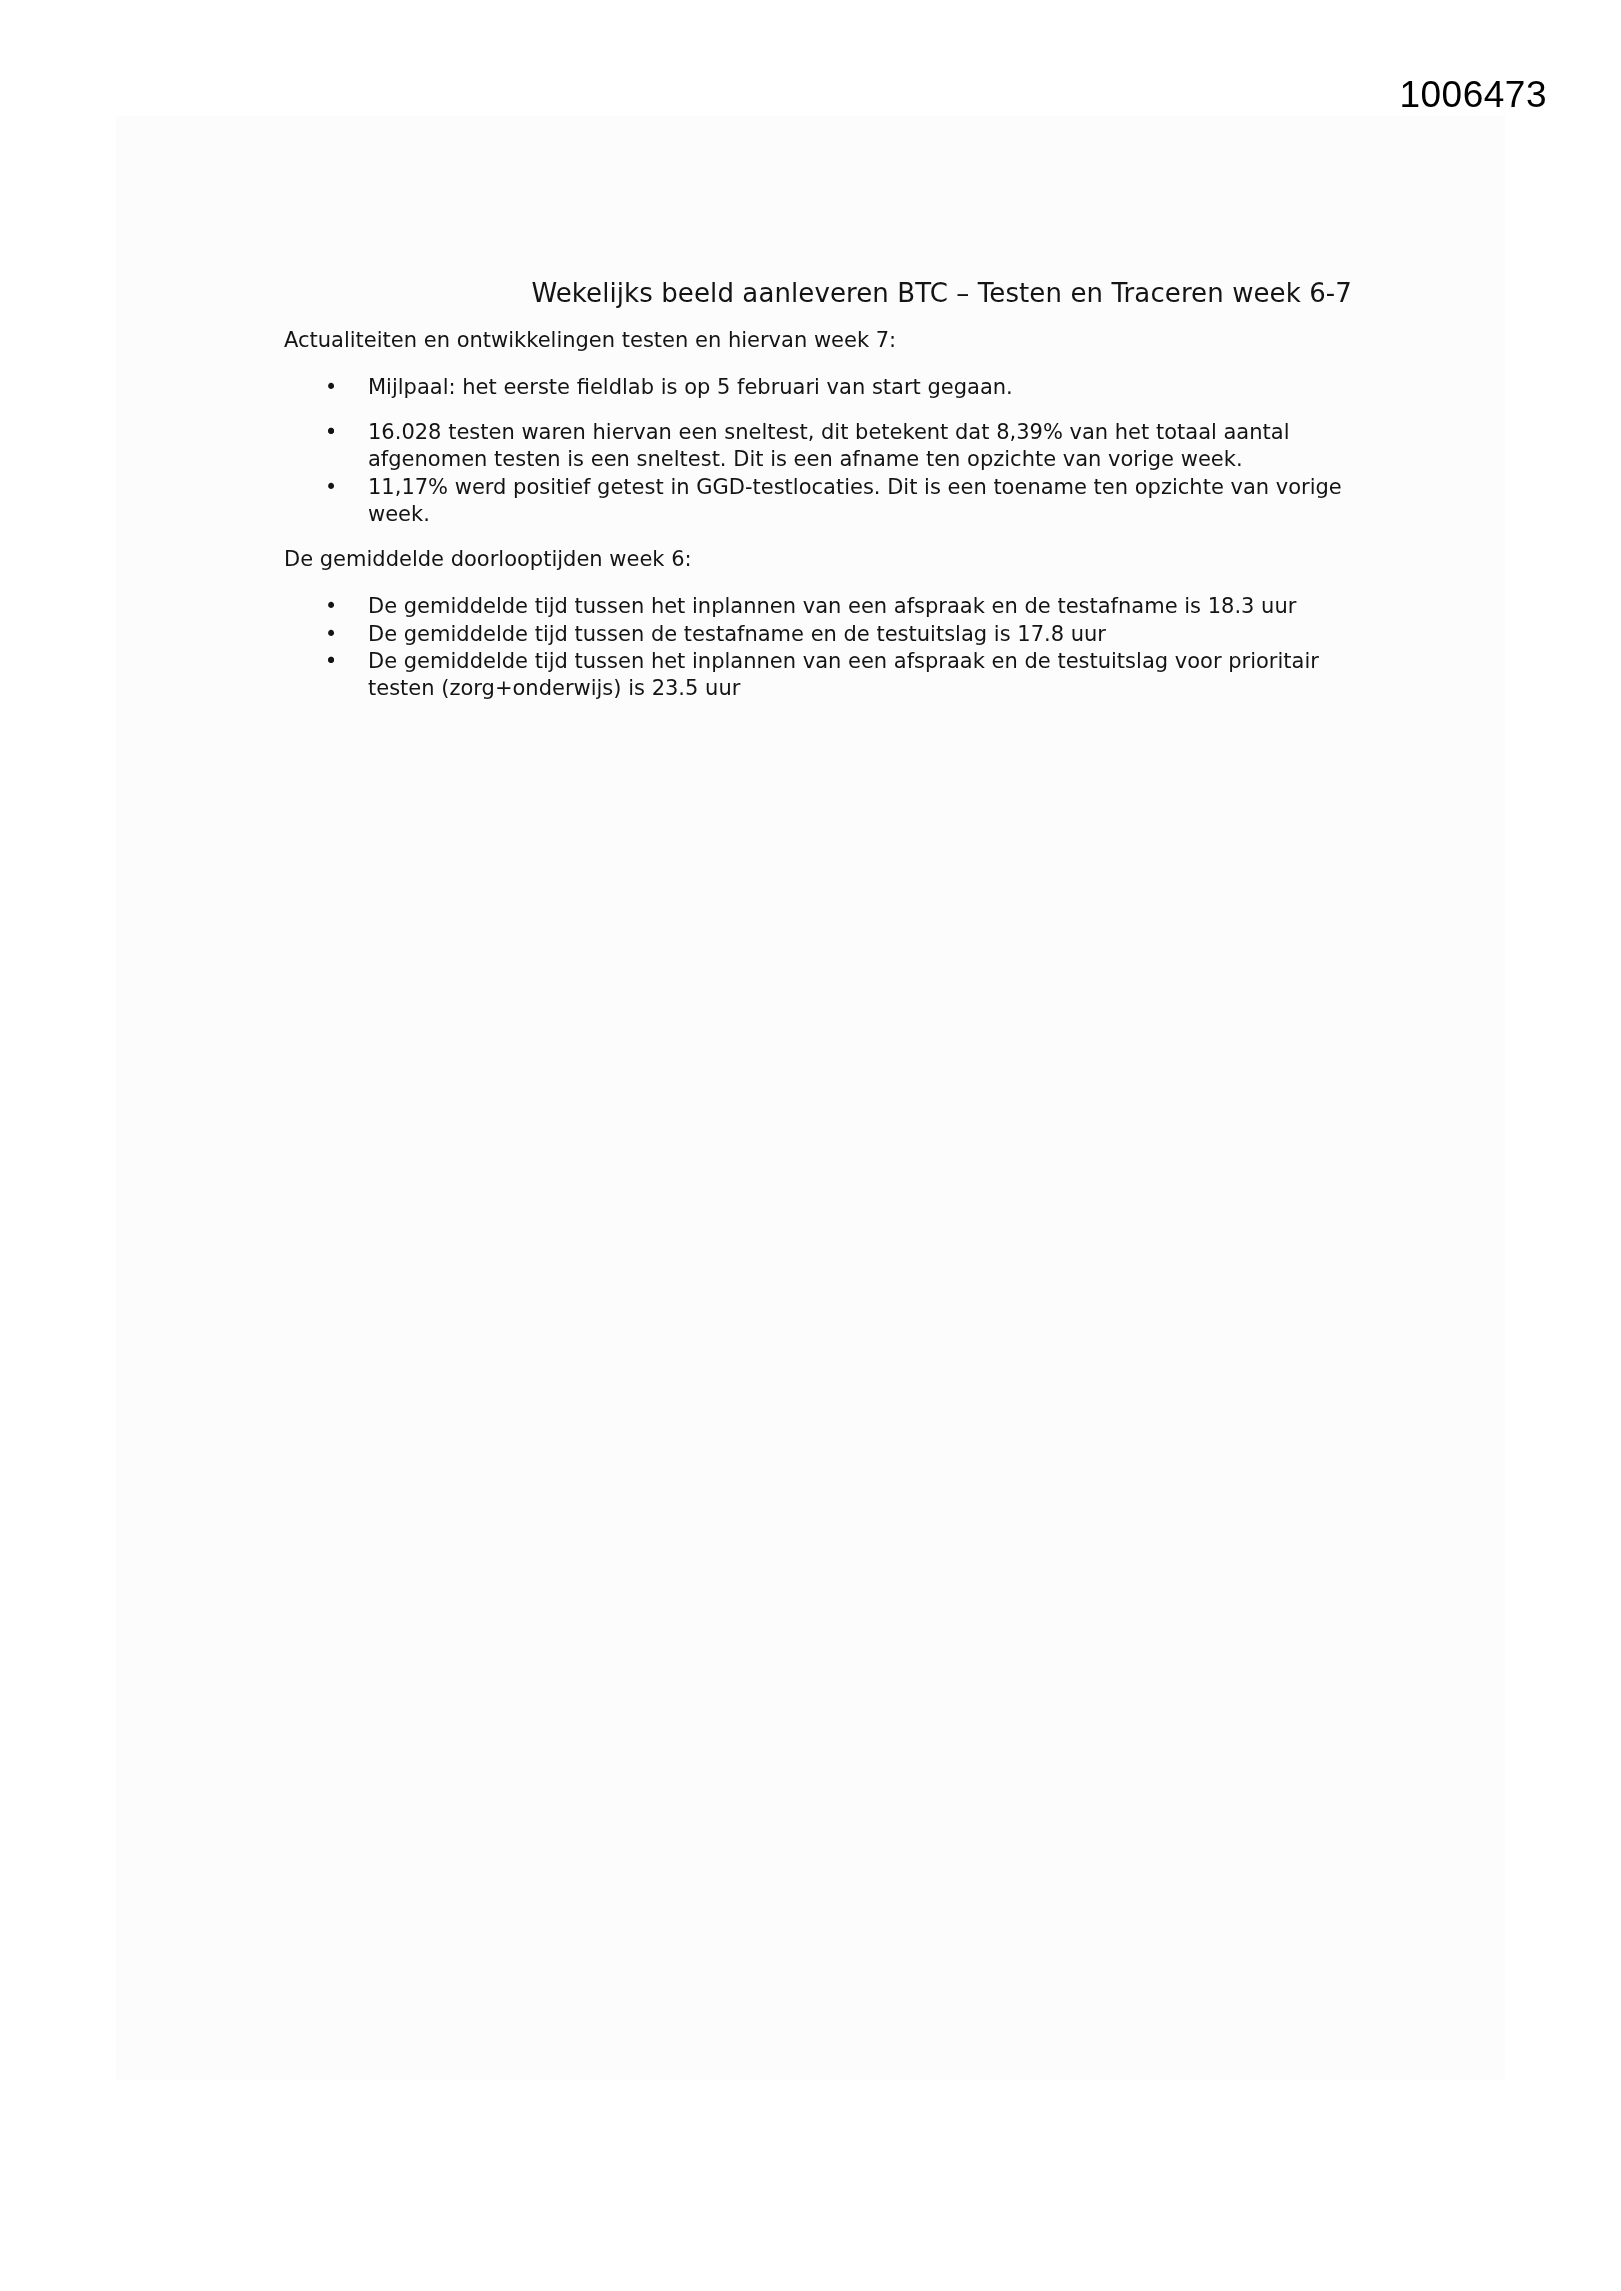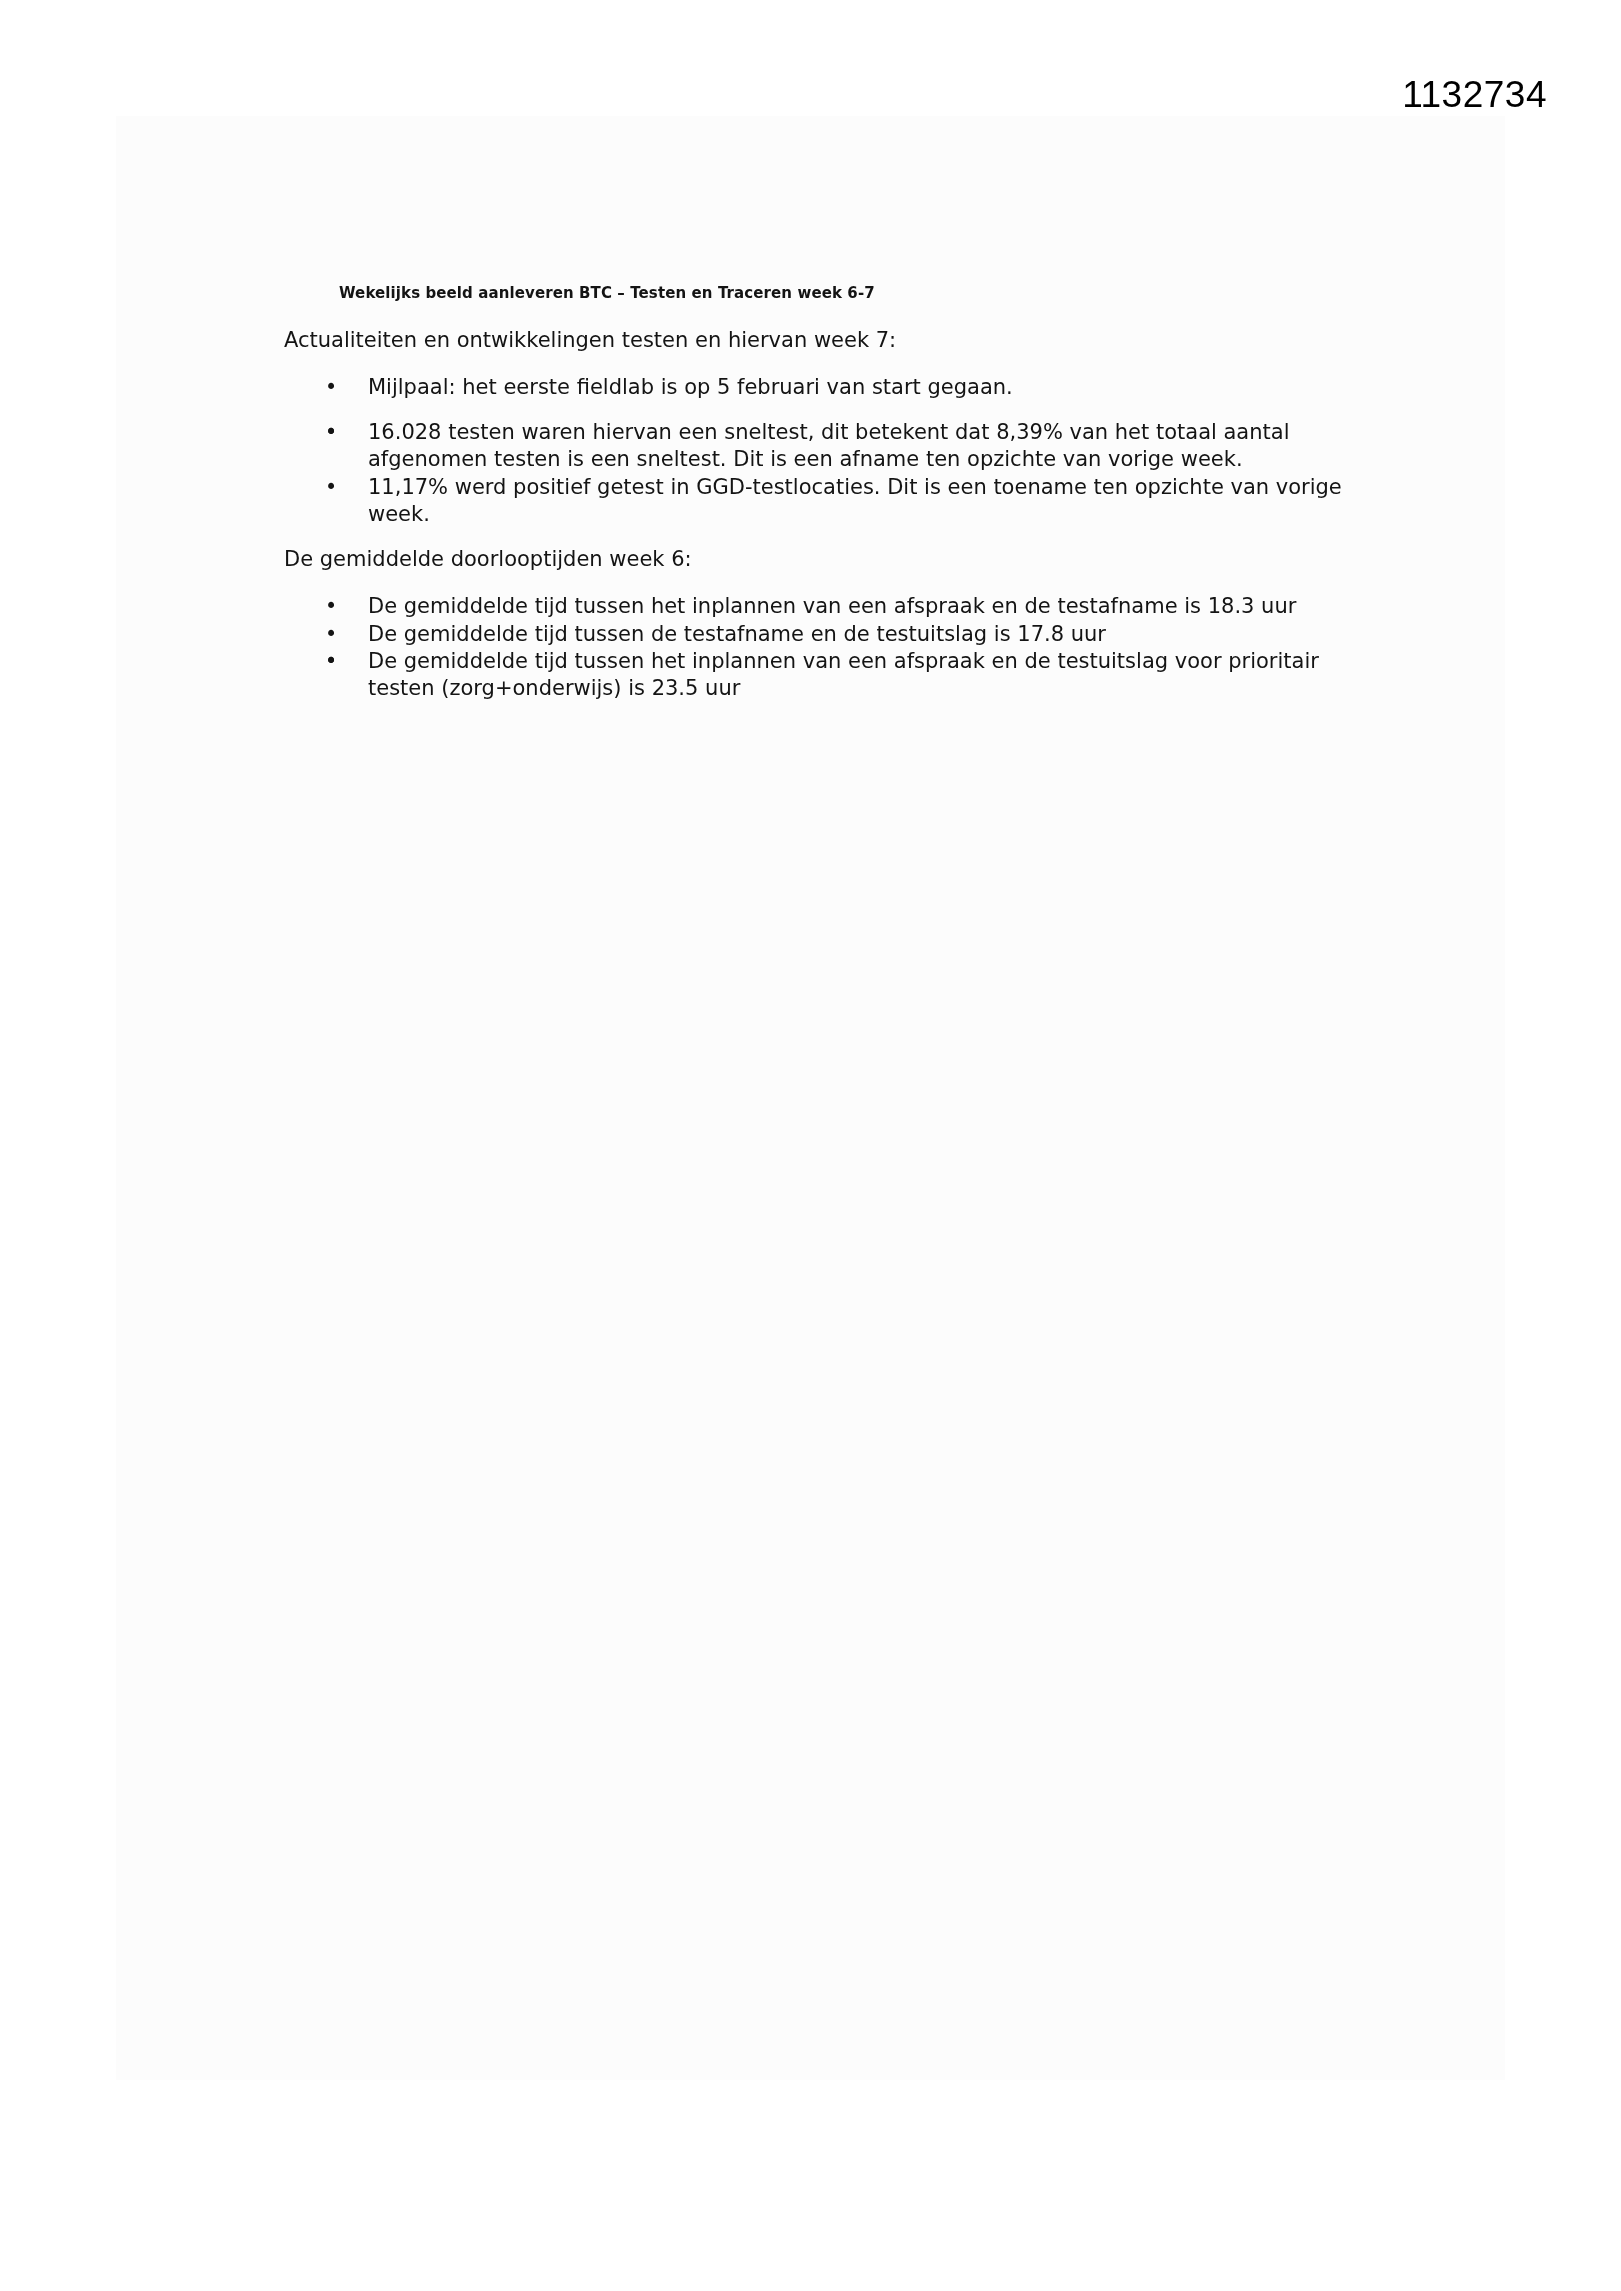--- a/index.html
+++ b/index.html
@@ -34,23 +34,23 @@
     }
     .content {
       position: absolute;
       left: 284px;
       top: 280px;
       width: 1068px;
       font-size: 21px;
       line-height: 27.4px;
     }
     .doc-title {
-      text-align: left;
-      font-weight: bold;
-      font-size: 15px;
+      text-align: right;
+      font-weight: normal;
+      font-size: 26px;
       margin: 0 0 19.6px 0;
       padding-left: 55px;
       letter-spacing: 0.1px;
     }
     .section-heading {
       margin: 0 0 19.6px 0;
     }
     .bullet-list {
       list-style: none;
       margin: 0 0 17.6px 0;
@@ -64,21 +64,21 @@
     .bullet-dot {
       position: absolute;
       left: 41px;
       top: 0;
       font-size: 20.6px;
     }
   </style>
 </head>
 <body>
 
-<div class="doc-id">1132734</div>
+<div class="doc-id">1006473</div>
 
 <div class="page-panel"></div>
 
 <div class="content">
   <div class="doc-title">Wekelijks beeld aanleveren BTC – Testen en Traceren week 6-7</div>
 
   <div class="section-heading">Actualiteiten en ontwikkelingen testen en hiervan week 7:</div>
   <ul class="bullet-list">
     <li class="bullet-item">
       <span class="bullet-dot">•</span>

